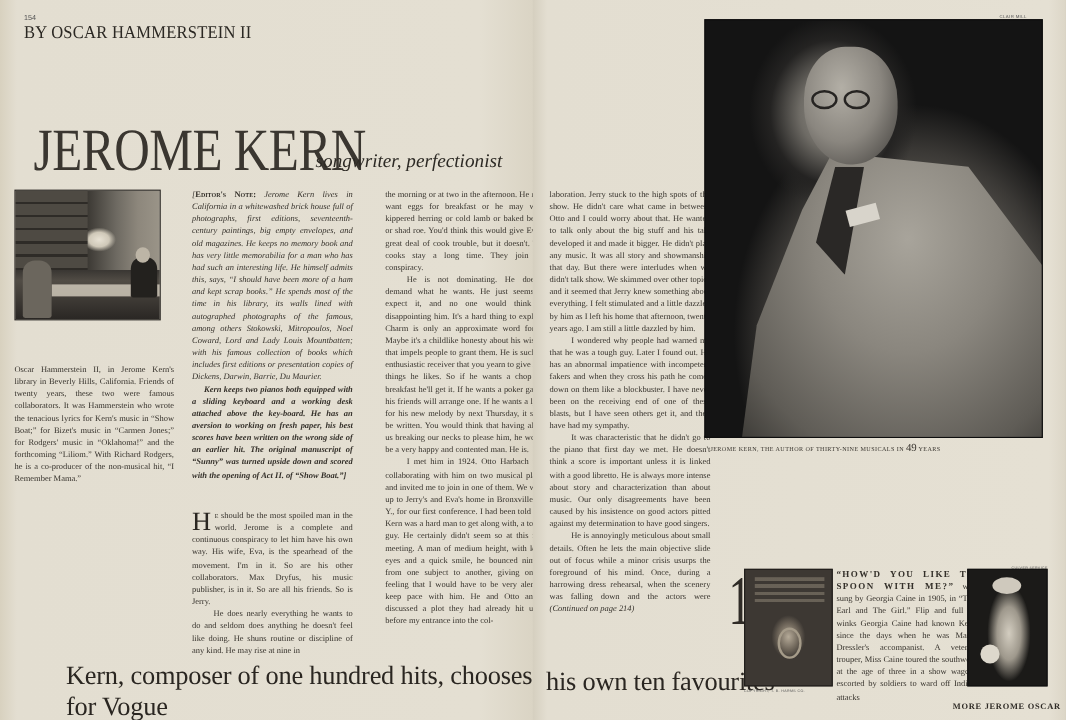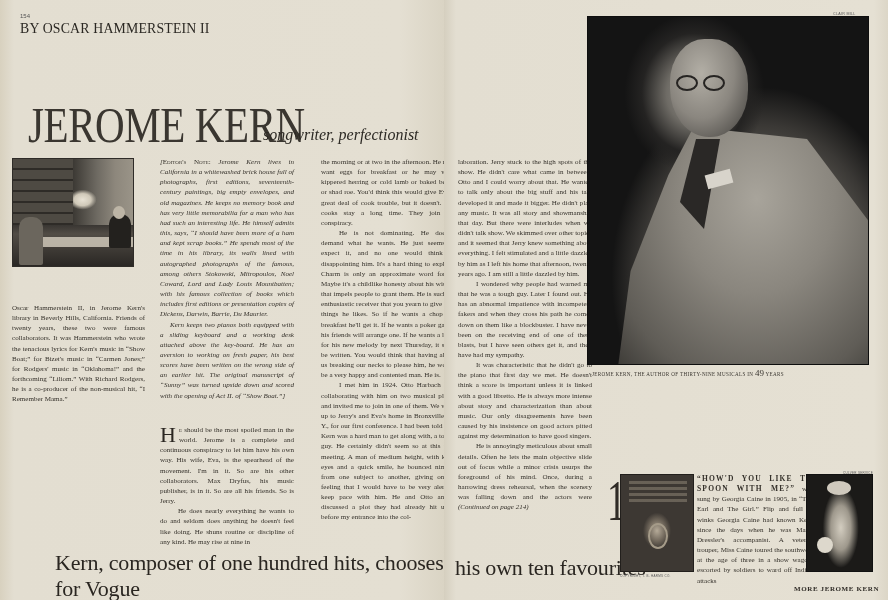--- a/index.html
+++ b/index.html
@@ -38,22 +38,22 @@
   }
   .photo-library .desk { position: absolute; left: 30px; top: 78px; width: 90px; height: 10px; background: #d7d0c0; opacity: .8; }
   .photo-library .person-l { position: absolute; left: 6px; top: 58px; width: 24px; height: 48px; background: #6b665d; border-radius: 10px 10px 2px 2px; }
   .photo-library .person-r { position: absolute; left: 96px; top: 55px; width: 22px; height: 34px; background: #23211e; border-radius: 10px 10px 2px 2px; }
   .photo-library .head-r { position: absolute; left: 100px; top: 47px; width: 12px; height: 13px; background: #bdb5a6; border-radius: 50%; }
 
   .col-text { font-size: 7.05px; line-height: 10.15px; text-align: justify; color: #34302a; }
   .caption-left { left: 12px; top: 271px; width: 133px; margin-top: 32px; }
   .col-editor { left: 160px; top: 157px; width: 134px; }
   .col-editor .ed { font-style: italic; }
-  .col-editor .ed .sc { font-style: normal; font-variant: small-caps; }
-  .col-editor p + p { text-indent: 10px; }
+  .col-editor .ed .sc { font-style: normal; font-variant: small-caps; font-weight: bold; }
+  .col-editor p + p { text-indent: 10px; font-weight: bold; }
   .col-main1 { left: 160px; top: 425px; width: 134px; }
   .dropcap { float: left; font-size: 22px; line-height: 18px; margin: 1px 3px 0 0; color: #2a2621; }
   .sc-in { font-variant: small-caps; }
   .indent { text-indent: 18px; }
   .col-main2 { left: 304px; top: 157px; width: 134px; margin-left: 17px; }
   .col-main3 { left: 458px; top: 157px; width: 134px; }
   .cont-italic { font-style: italic; }
 
   .foot-left { left: 55px; top: 550px; font-size: 22px; color: #2a2621; letter-spacing: -0.2px; }
   .foot-right { left: 455px; top: 555px; font-size: 22px; color: #2a2621; letter-spacing: -0.2px; }
@@ -171,15 +171,15 @@
     <div class="abs sm-credit" style="left:176px;">COPYRIGHT, T. B. HARMS CO.</div>
 
     <p class="abs song-text"><span class="head">“HOW'D YOU LIKE TO SPOON WITH ME?”</span><span> was sung by Georgia Caine in 1905, in “The Earl and The Girl.” Flip and full of winks Georgia Caine had known Kern since the days when he was Marie Dressler's accompanist. A veteran trouper, Miss Caine toured the southwest at the age of three in a show wagon, escorted by soldiers to ward off Indian attacks</span></p>
 
     <div class="abs credit-culver">CULVER SERVICE</div>
     <div class="abs photo-caine">
       <div class="hat"></div>
       <div class="parasol"></div>
     </div>
 
-    <div class="abs more-kern">MORE JEROME KERN</div>
+    <div class="abs more-kern">MORE JEROME OSCAR</div>
   </div>
 </div>
 
 </body></html>

